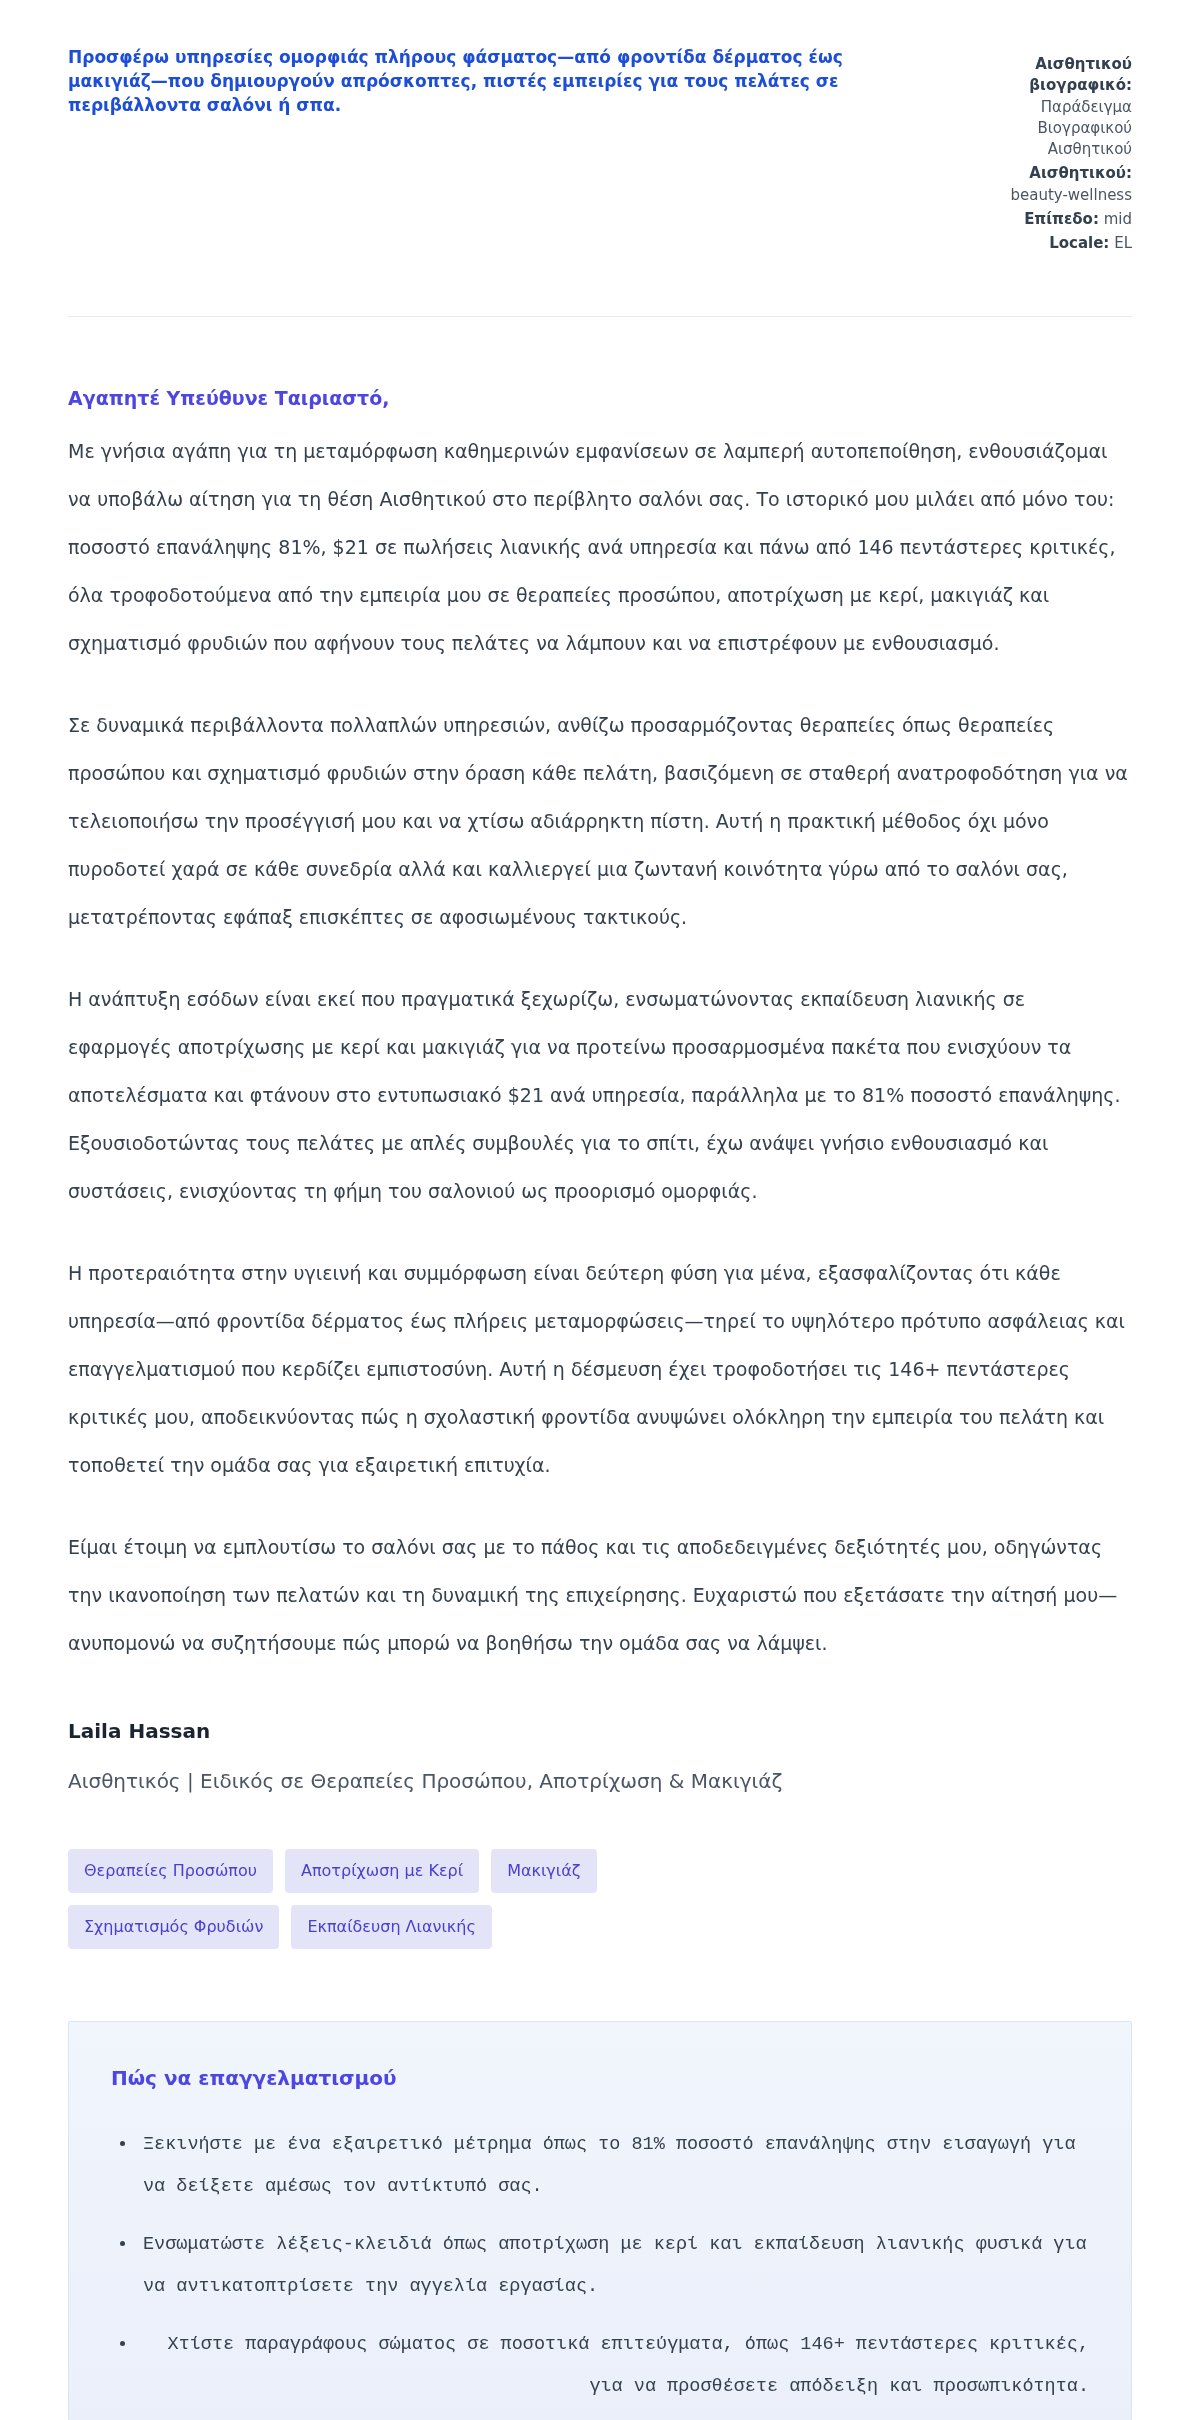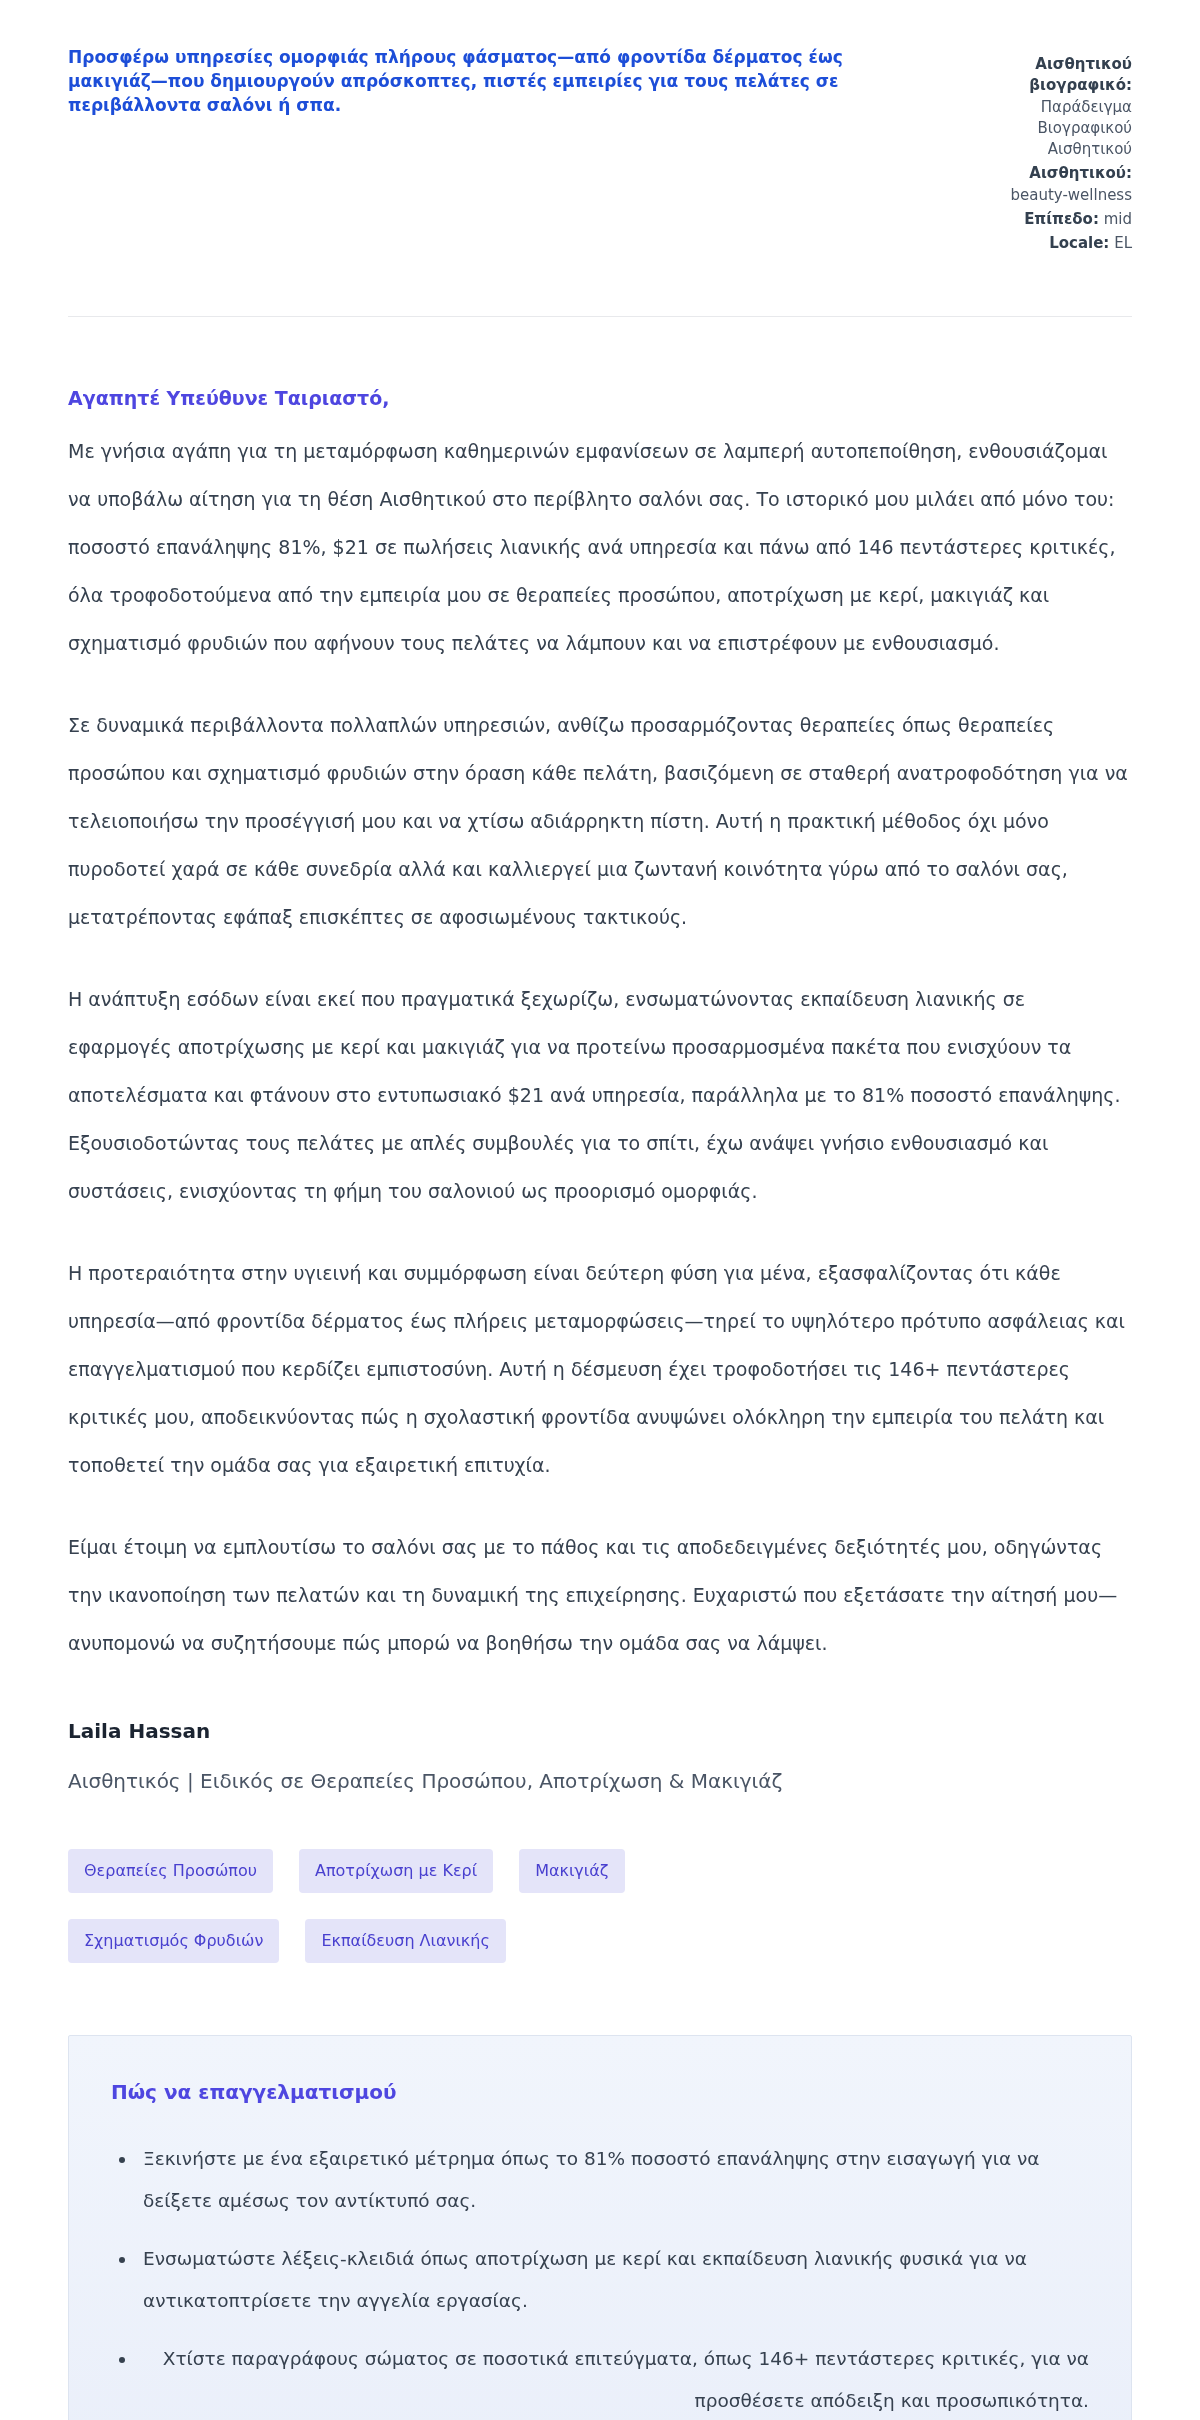--- a/index.html
+++ b/index.html
@@ -68,21 +68,21 @@
     font-size: 20px;
     color: #4a5565;
   }
 
   
   .tags {
     margin-top: 56px;
     max-width: 640px;
     display: flex;
     flex-wrap: wrap;
-    gap: 26px;
+    gap: 12px;
   }
   .tag {
     display: inline-block;
     background: #e4e4f9;
     color: #4940cf;
     font-size: 16px;
     line-height: 1;
     padding: 14px 16px;
     border-radius: 4px;
     white-space: nowrap;
@@ -105,20 +105,21 @@
   .tips-list {
     margin: 34px 0 0;
     padding-left: 26px;
   }
   .tips-list li {
     font-size: 18.5px;
     line-height: 42px;
     margin-bottom: 16px;
     padding-left: 6px;
     color: #36414f;
+    font-family: Liberation Mono, monospace;
   }
   .tips-list li:last-child { margin-bottom: 0; text-align: right; }
 </style>
 </head>
 <body>
 
 <div class="page">
 
   <header class="header">
     <div class="header-left">

